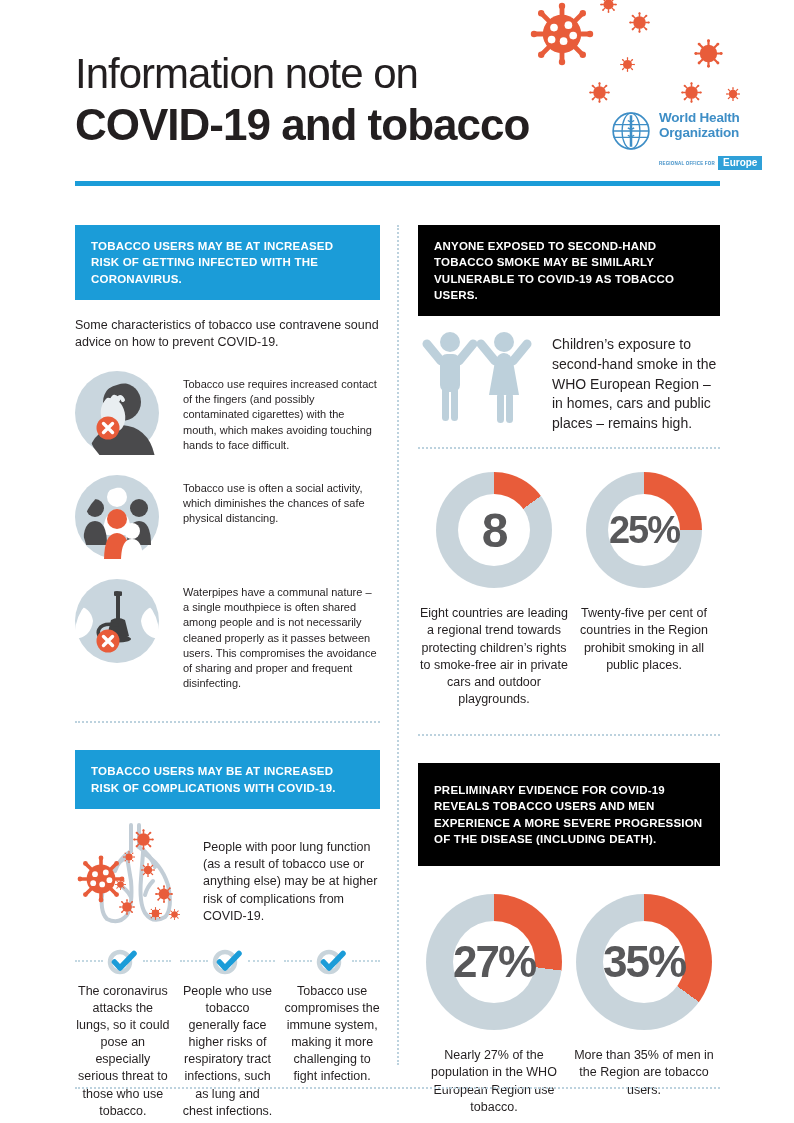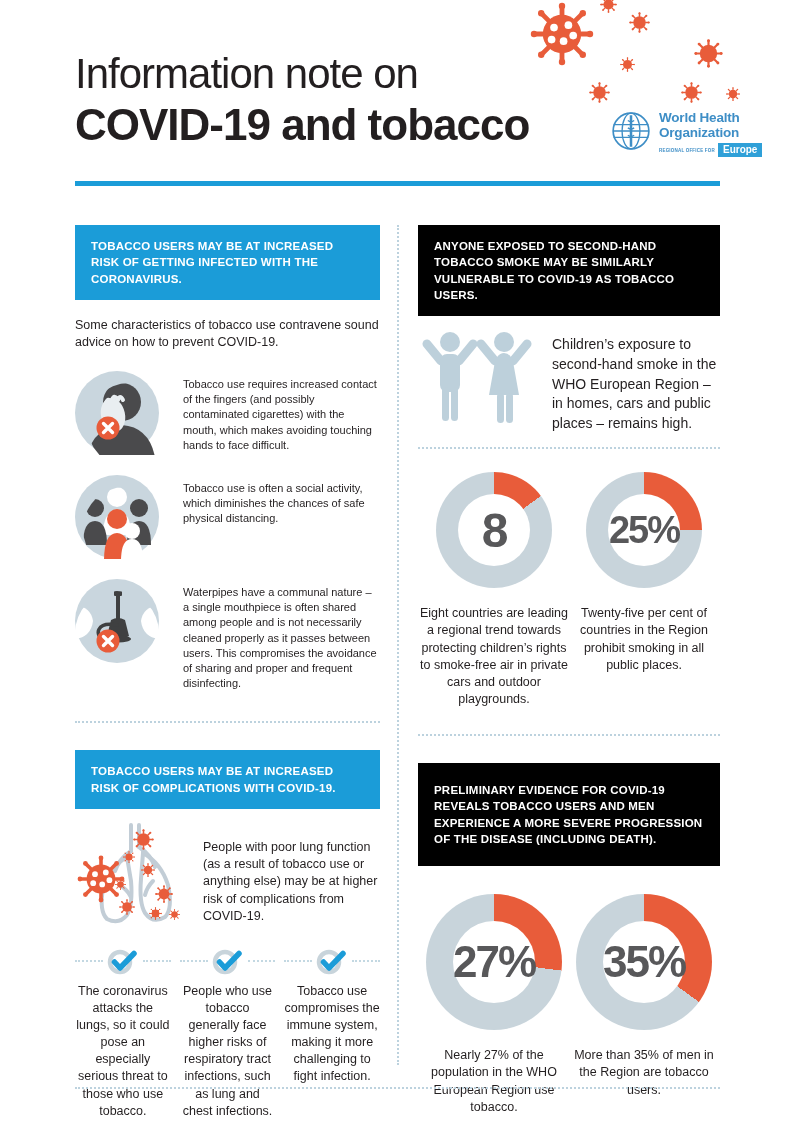--- a/index.html
+++ b/index.html
@@ -15,21 +15,21 @@
   .title .l2 { font-size:44px; font-weight:700; letter-spacing:-1px; line-height:1.1; margin-top:3px; }
   .rule { position:absolute; left:75px; top:181px; width:645px; height:5px; background:#1b9cd8; }
 
   .decor { position:absolute; left:0; top:0; width:794px; height:200px; pointer-events:none; }
   .vir { position:absolute; }
 
   .who { position:absolute; left:610px; top:110px; display:flex; gap:7px; align-items:flex-start; }
   .who .emblem { width:42px; height:42px; }
   .who .wtxt { display:flex; flex-direction:column; }
   .who .w1 { color:#3e8ec6; font-weight:700; font-size:13.5px; line-height:1.12; letter-spacing:-0.2px; }
-  .who .w2 { display:flex; align-items:center; gap:3px; margin-top:3px; }
+  .who .w2 { display:flex; align-items:center; gap:3px; margin-top:16px; }
   .who .w2 .pref { color:#3e8ec6; font-size:4.5px; font-weight:700; letter-spacing:0.2px; }
   .who .w2 .reg  { background:#2fa0d8; color:#fff; font-weight:700; font-size:10px; padding:1px 5px 2px; }
 
   
   .col { position:absolute; top:225px; }
   .col.left  { left:75px;  width:305px; }
   .col.right { left:418px; width:302px; }
   .vdivider { position:absolute; left:397px; top:225px; height:840px; border-left:2px dotted #bcd2de; }
   .hr-bottom { position:absolute; left:75px; top:1087px; width:645px; border-top:2px dotted #bcd2de; }
   .dotted { border-top:2px dotted #bcd2de; }

